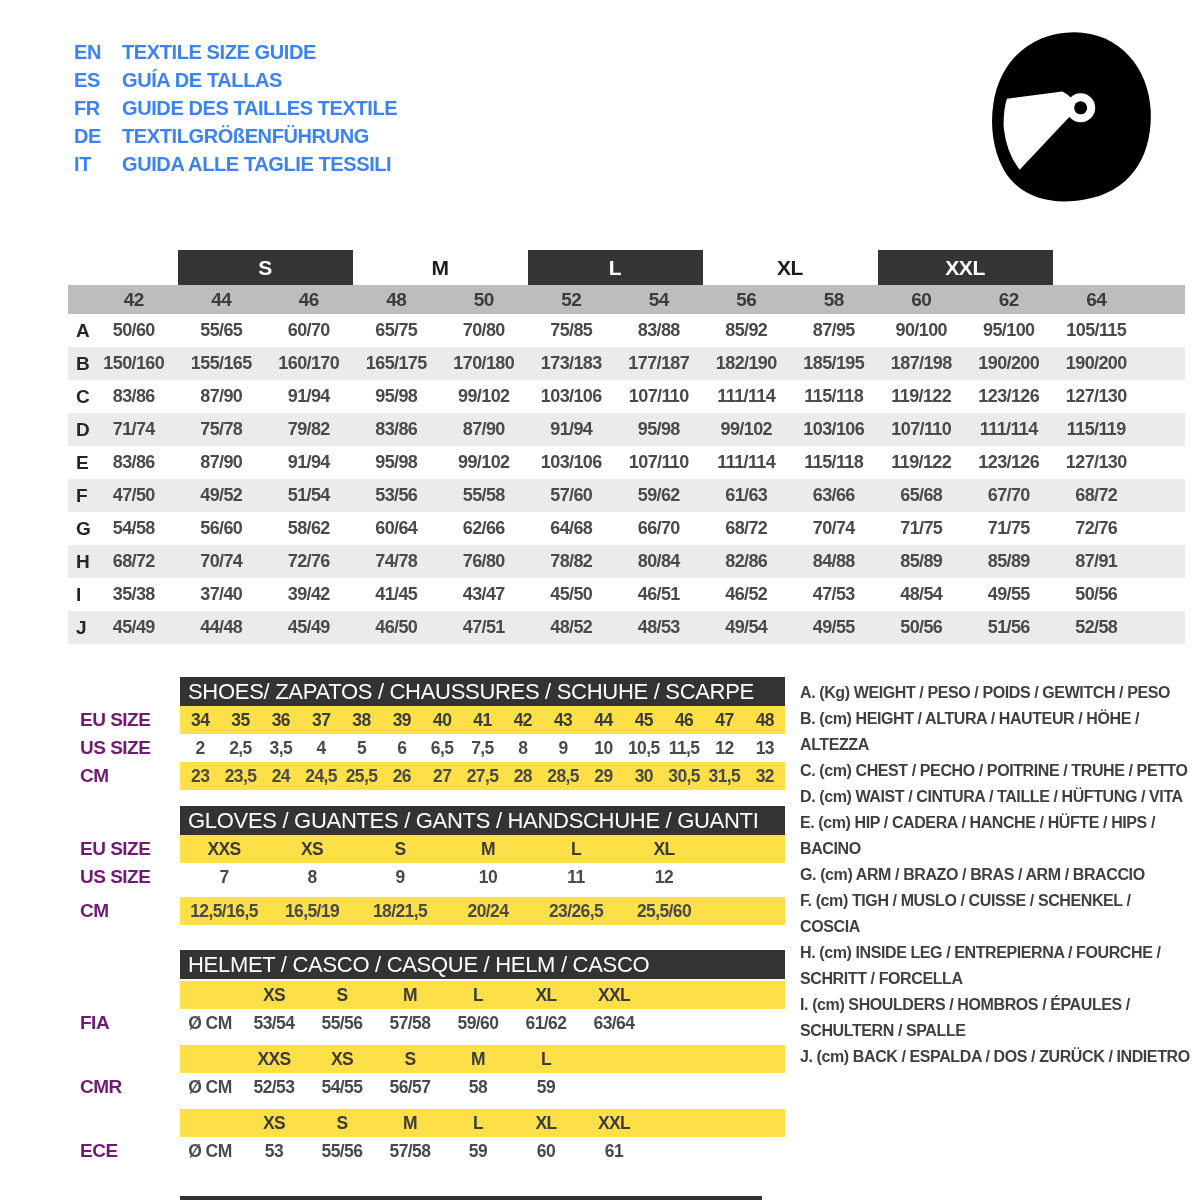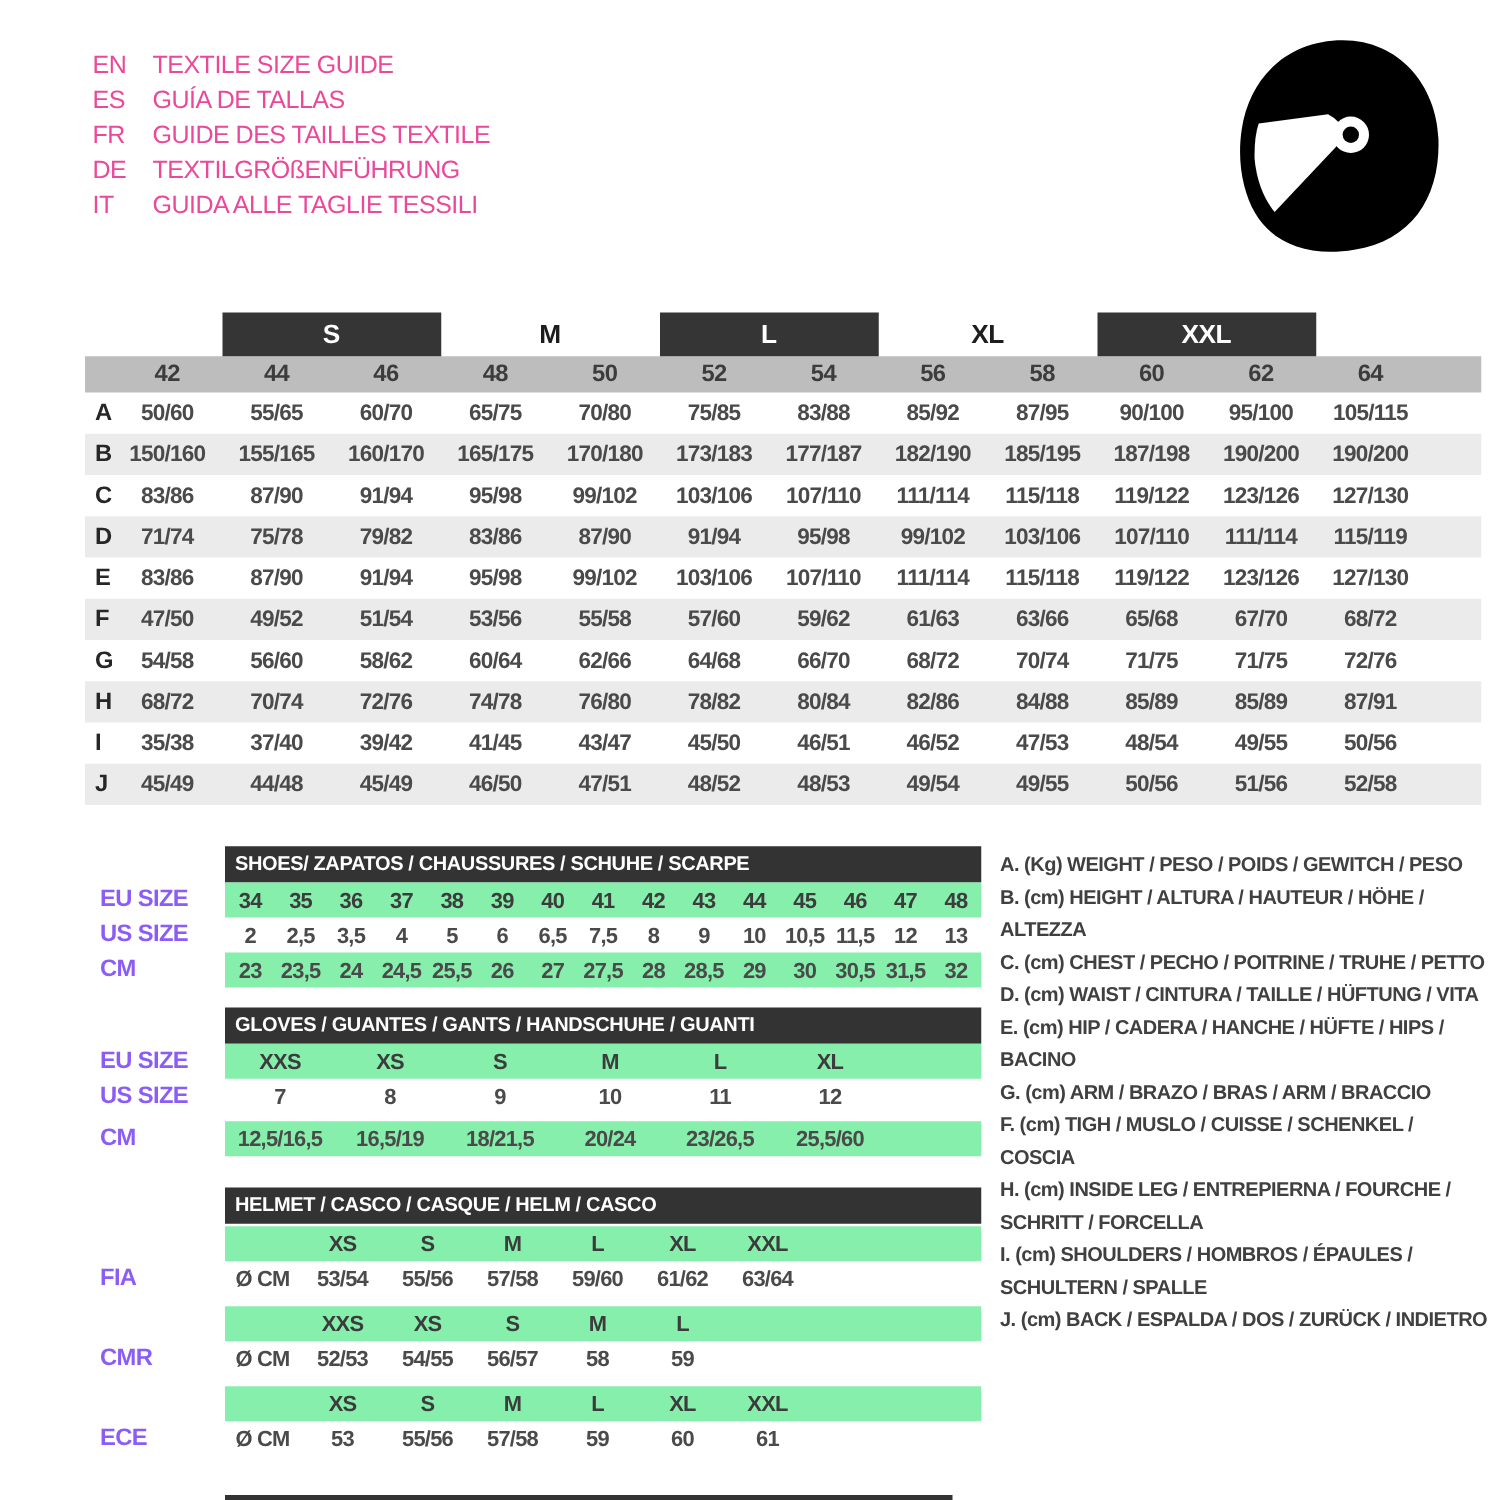--- a/index.html
+++ b/index.html
@@ -1,22 +1,22 @@
 <!DOCTYPE html>
 <html><head>
 <meta charset="utf-8">
 <style>
   html,body{margin:0;padding:0;background:#fff;}
   .page{position:relative;width:1200px;height:1200px;background:#fff;overflow:hidden;
         font-family:"Liberation Sans",sans-serif;-webkit-font-smoothing:antialiased;}
 
   
   #langs{position:absolute;left:74px;top:38px;}
-  .lang-row{display:flex;height:28px;align-items:center;font-size:20px;font-weight:400;
-            letter-spacing:-0.4px;color:#ec4899;}
+  .lang-row{display:flex;height:28px;align-items:center;font-size:20px;font-weight:700;
+            letter-spacing:-0.4px;color:#3b82f6;}
   .lang-code{width:48px;flex:none;}
 
   
   #helmet-icon{position:absolute;left:972px;top:25px;}
 
   
   #main-table{position:absolute;left:68px;top:250px;width:1117px;}
   .grid13{display:grid;grid-template-columns:22px repeat(12,87.5px);}
   #group-row{height:35px;position:relative;}
   #group-row .cell{display:flex;align-items:center;justify-content:center;
@@ -30,24 +30,24 @@
   .data-row.alt{background:#ebebeb;}
   .data-row .cell{display:flex;align-items:center;justify-content:center;
                   font-size:18px;font-weight:700;letter-spacing:-0.6px;color:#4a4a4a;}
   .data-row .letter{justify-content:flex-start;padding-left:8px;color:#262626;font-size:19px;}
 
   
   .sec{position:absolute;left:80px;width:705px;}
   .sec-row{display:grid;grid-template-columns:100px 605px;height:28px;}
   .sec-row.hdr{height:29px;}
   .sec-lbl{display:flex;align-items:center;font-size:19px;font-weight:700;
-           letter-spacing:-0.5px;color:#8b5cf6;}
-  .sec-header{background:#333;color:#fff;font-size:16px;font-weight:700;letter-spacing:-0.3px;
+           letter-spacing:-0.5px;color:#701a75;}
+  .sec-header{background:#333;color:#fff;font-size:22px;font-weight:400;letter-spacing:-0.3px;
               display:flex;align-items:center;padding-left:8px;}
-  .stripe{background:#86efac;text-align:right;}
+  .stripe{background:#fde047;text-align:right;}
   .cells{display:grid;align-items:center;}
   .cells span{display:flex;align-items:center;justify-content:center;
               font-size:17.5px;font-weight:700;letter-spacing:-0.6px;color:#4a4a4a;}
   .cells.dark span{color:#3c3c3c;}
   .cols15{grid-template-columns:repeat(15,40.33px);}
   .cols6g{grid-template-columns:repeat(6,88px);}
   .colsH{grid-template-columns:60px repeat(6,68px);}
   #shoes-sec{top:677px;}
   #gloves-sec{top:806px;}
   #helmet-sec{top:950px;}

